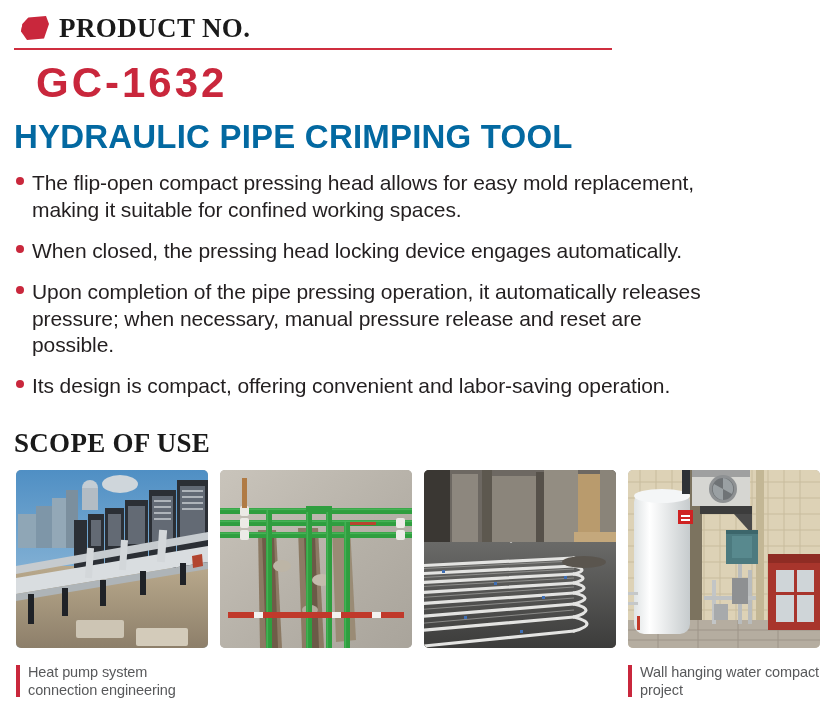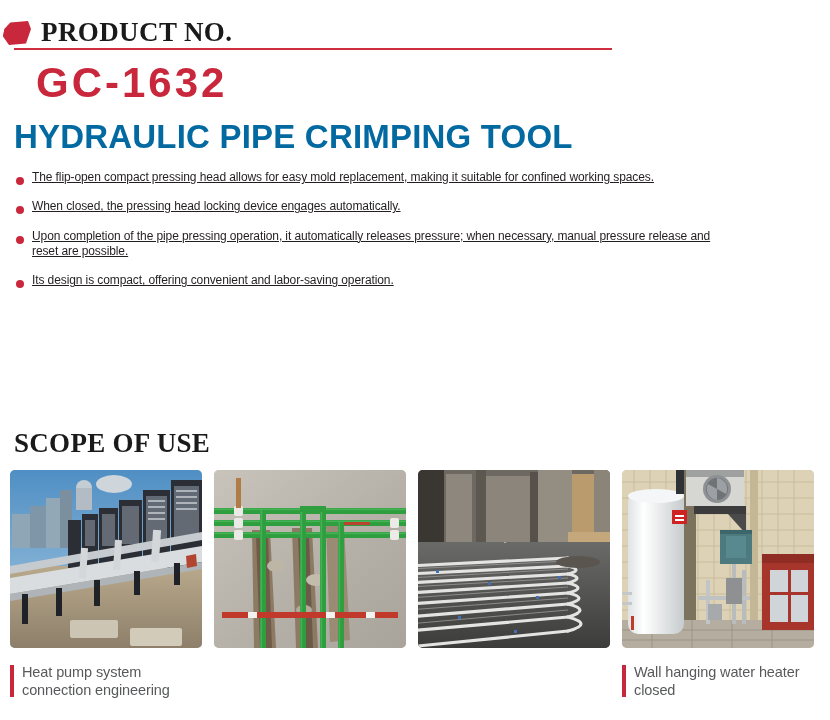--- a/index.html
+++ b/index.html
@@ -12,26 +12,26 @@
     background: #ffffff;
     font-family: "Liberation Sans", sans-serif;
     overflow: hidden;
     position: relative;
     color: #231f20;
   }
 
   
   .header {
     position: absolute;
-    left: 2px;
+    left: 20px;
     top: 10px;
     width: 800px;
     height: 36px;
     display: flex;
-    align-items: flex-end;
+    align-items: center;
   }
   .tag-icon {
     width: 30px;
     height: 26px;
     flex: 0 0 auto;
     margin-right: 9px;
     display: block;
   }
   .header-title {
     font-family: "Liberation Serif", serif;
@@ -80,25 +80,24 @@
   .features {
     position: absolute;
     left: 14px;
     top: 170px;
     width: 700px;
   }
   .feature {
     position: relative;
     padding-left: 18px;
     margin-bottom: 14px;
-    font-size: 12px;
+    font-size: 21px;
     line-height: 1.28;
     color: #231f20;
     letter-spacing: -0.1px;
-    text-decoration: underline;
   }
   .feature:last-child { margin-bottom: 0; }
   .feature-bullet {
     position: absolute;
     left: 2px;
     top: 7px;
     width: 8px;
     height: 8px;
     border-radius: 50%;
     background: #c9273c;
@@ -112,21 +111,21 @@
     font-family: "Liberation Serif", serif;
     font-weight: bold;
     font-size: 27px;
     letter-spacing: 0.3px;
     color: #1a1a1a;
     line-height: 1;
   }
 
   .gallery {
     position: absolute;
-    left: 10px;
+    left: 16px;
     top: 470px;
     width: 800px;
     display: flex;
     gap: 12px;
   }
   .card {
     width: 192px;
     flex: 0 0 192px;
   }
   .photo {
@@ -456,17 +455,17 @@
         <rect x="148" y="100" width="38" height="52" fill="#cfd5d8"></rect>
         <rect x="166" y="100" width="3" height="52" fill="#a8352c"></rect>
         <rect x="148" y="122" width="38" height="3" fill="#a8352c"></rect>
         <rect x="140" y="84" width="52" height="9" fill="#8f2c24"></rect>
 
         <rect x="54" y="0" width="8" height="24" fill="#2e3236"></rect>
       </svg>
     </div>
     <div class="caption">
       <span class="caption-bar"></span>
-      <span class="caption-text">Wall hanging water heater closed</span>
+      <span class="caption-text">Wall hanging water compact project</span>
     </div>
   </div>
 
 </div>
 
 </body></html>

